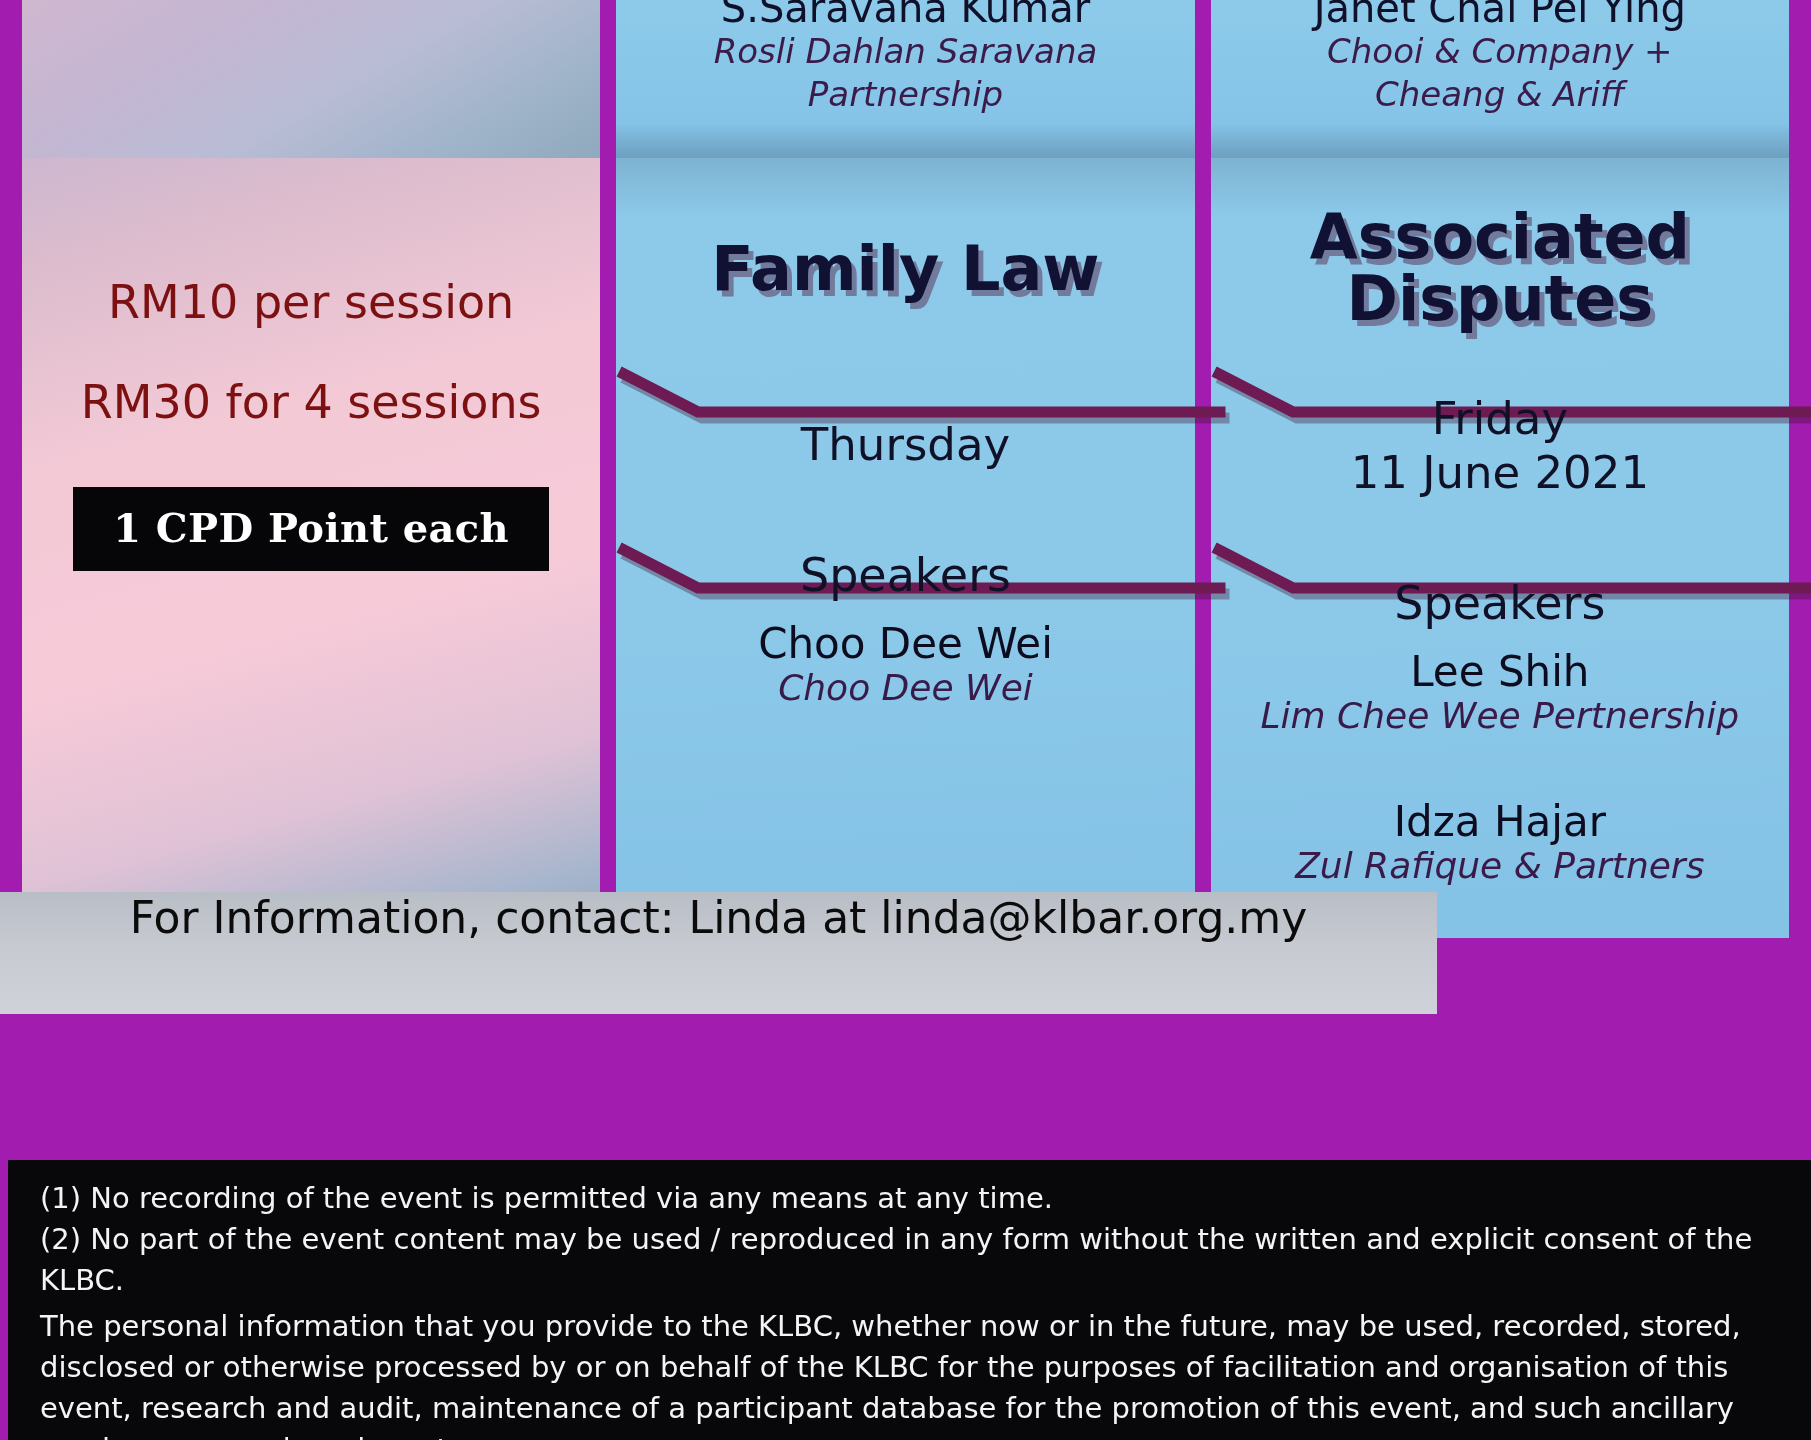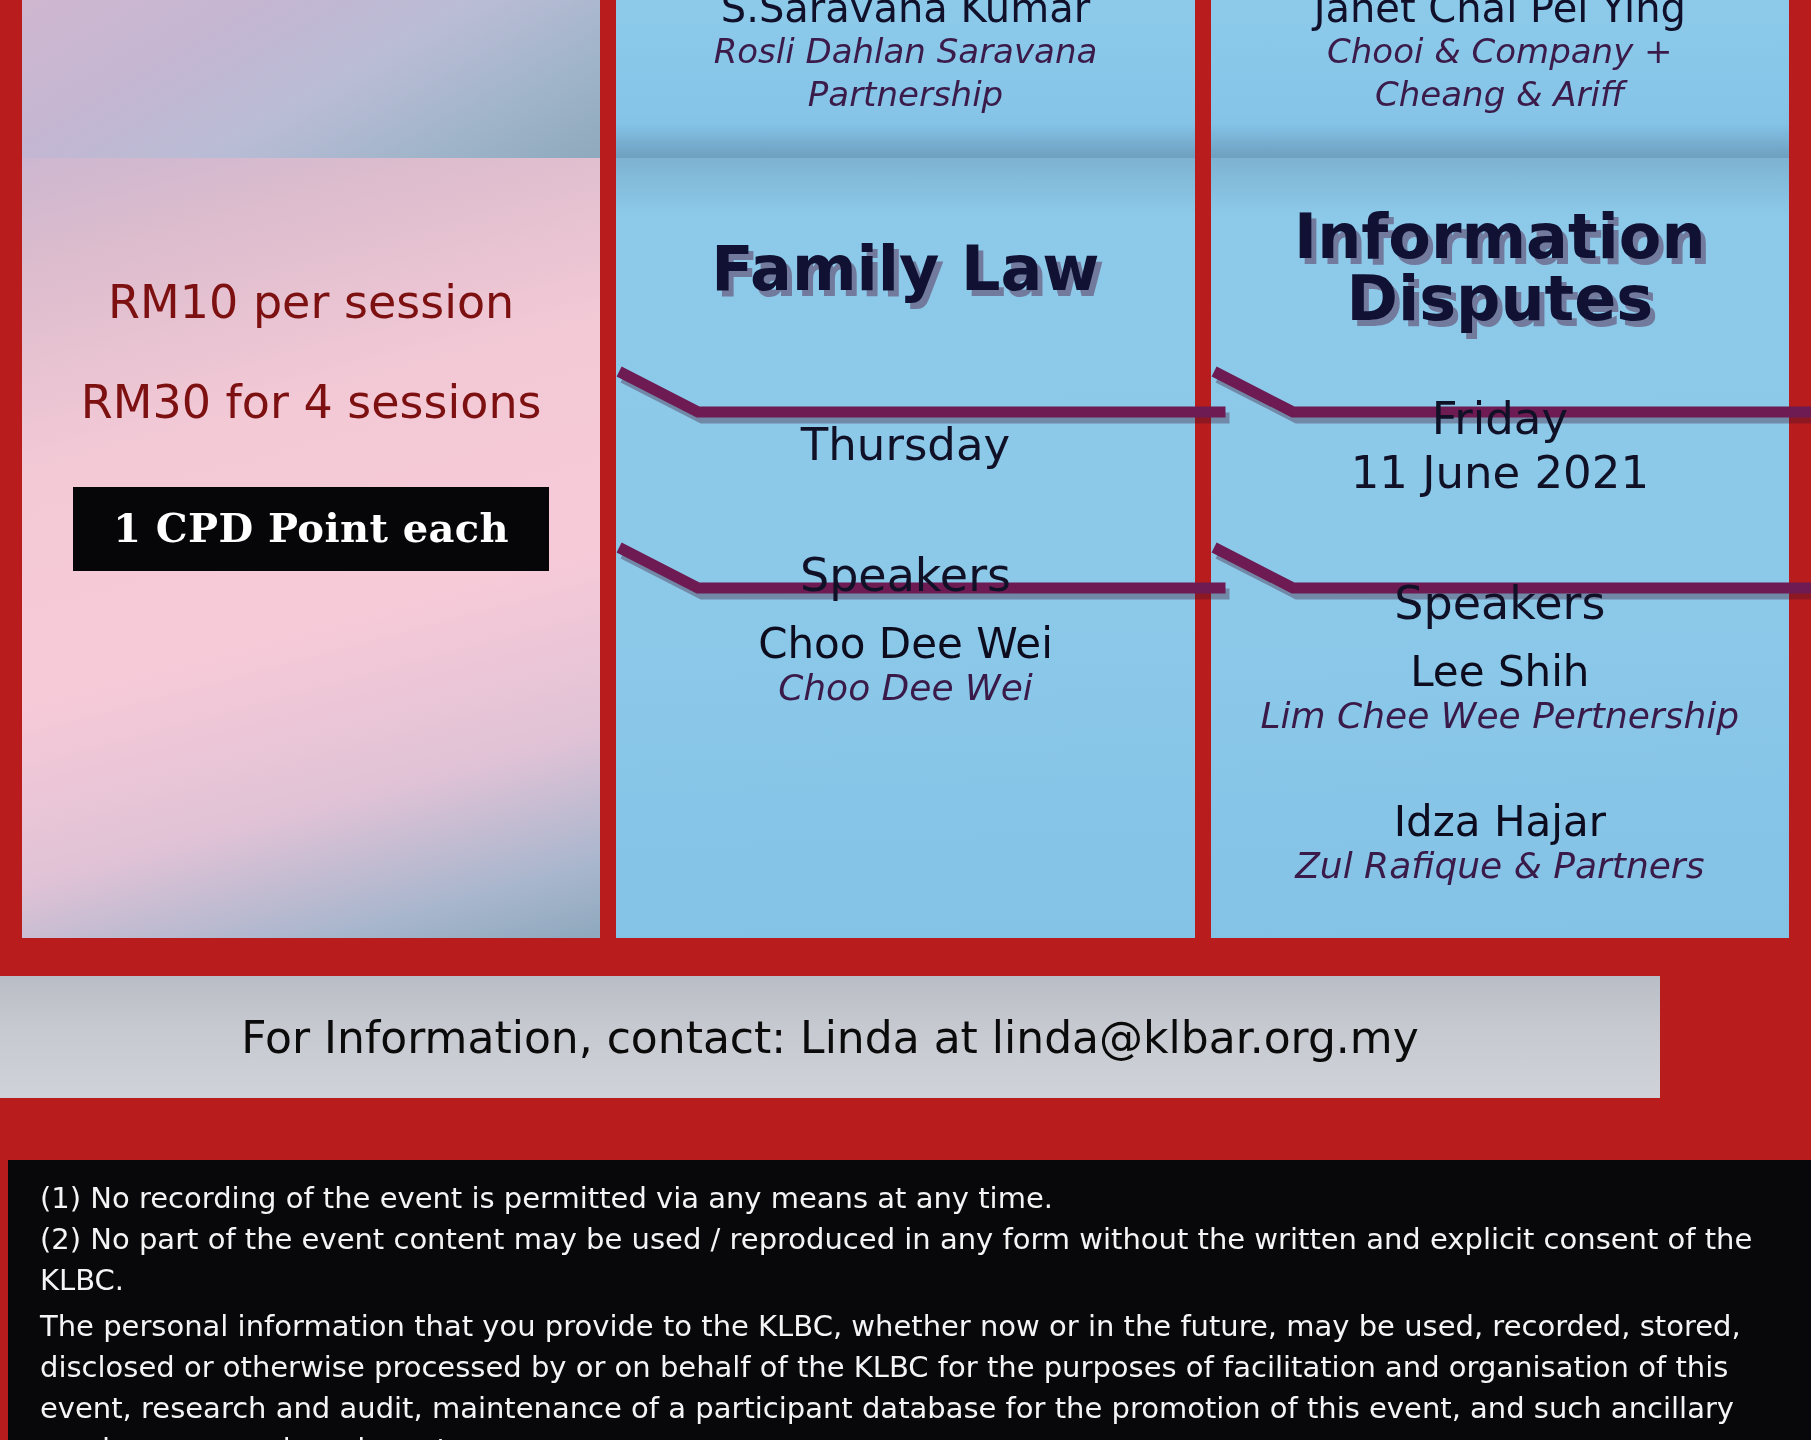--- a/index.html
+++ b/index.html
@@ -11,21 +11,21 @@
     font-family: "DejaVu Sans", "Liberation Sans", sans-serif;
     overflow: hidden;
     position: relative;
   }
 
   
   .poster {
     position: absolute;
     left: 0; top: 0;
     width: 1811px; height: 1440px;
-    background: #b91c1c;
+    background: #a21caf;
     overflow: hidden;
   }
 
   
   .top-row {
     position: absolute;
     left: 0; top: 0;
     width: 1811px; height: 158px;
     display: flex;
     gap: 16px;
@@ -179,24 +179,24 @@
     font-size: 36px;
     color: #3a1a49;
     line-height: 1.18;
   }
   .spk-entry { margin-top: 18px; position: relative; z-index: 3;}
   .spk-entry.gap { margin-top: 60px; }
 
   
   .contact-band {
     position: absolute;
-    left: 0; top: 976px;
-    width: 1660px; height: 122px;
+    left: 0; top: 892px;
+    width: 1437px; height: 122px;
     background: linear-gradient(180deg,#b9bdc5 0%, #c6c9d0 42%, #cfd2d8 100%);
-    display: flex; align-items: center; justify-content: center;
+    display: flex; align-items: flex-start; justify-content: center;
   }
   .contact-text {
     font-family: "DejaVu Sans", sans-serif;
     font-size: 44px;
     color: #0b0b0b;
     white-space: nowrap;
   }
 
   
   .disclaimer {
@@ -272,21 +272,21 @@
       <div class="speakers-heading" style="margin-top:76px;">Speakers</div>
 
       <div class="spk-entry">
         <div class="spk-name">Choo Dee Wei</div>
         <div class="spk-firm">Choo Dee Wei</div>
       </div>
 
     </div>
 
     <div class="col col-topic">
-      <div class="topic-title two-line">Information</div>
+      <div class="topic-title two-line">Associated</div>
       <div class="topic-title" style="padding-top:0;">Disputes</div>
 
       <div class="step-rule" style="top:210px;">
         <svg width="560" height="62" viewBox="0 0 560 62" preserveAspectRatio="none">
           <path d="M4,6 L78,44 L600,44" fill="none" stroke="#40102f" stroke-width="11" stroke-linecap="square" stroke-linejoin="miter" opacity=".35" transform="translate(4,6)"></path>
           <path d="M4,6 L78,44 L600,44" fill="none" stroke="#6d1b52" stroke-width="11" stroke-linecap="square" stroke-linejoin="miter"></path>
         </svg>
       </div>
 
       <div class="date-block" style="margin-top:62px;">

